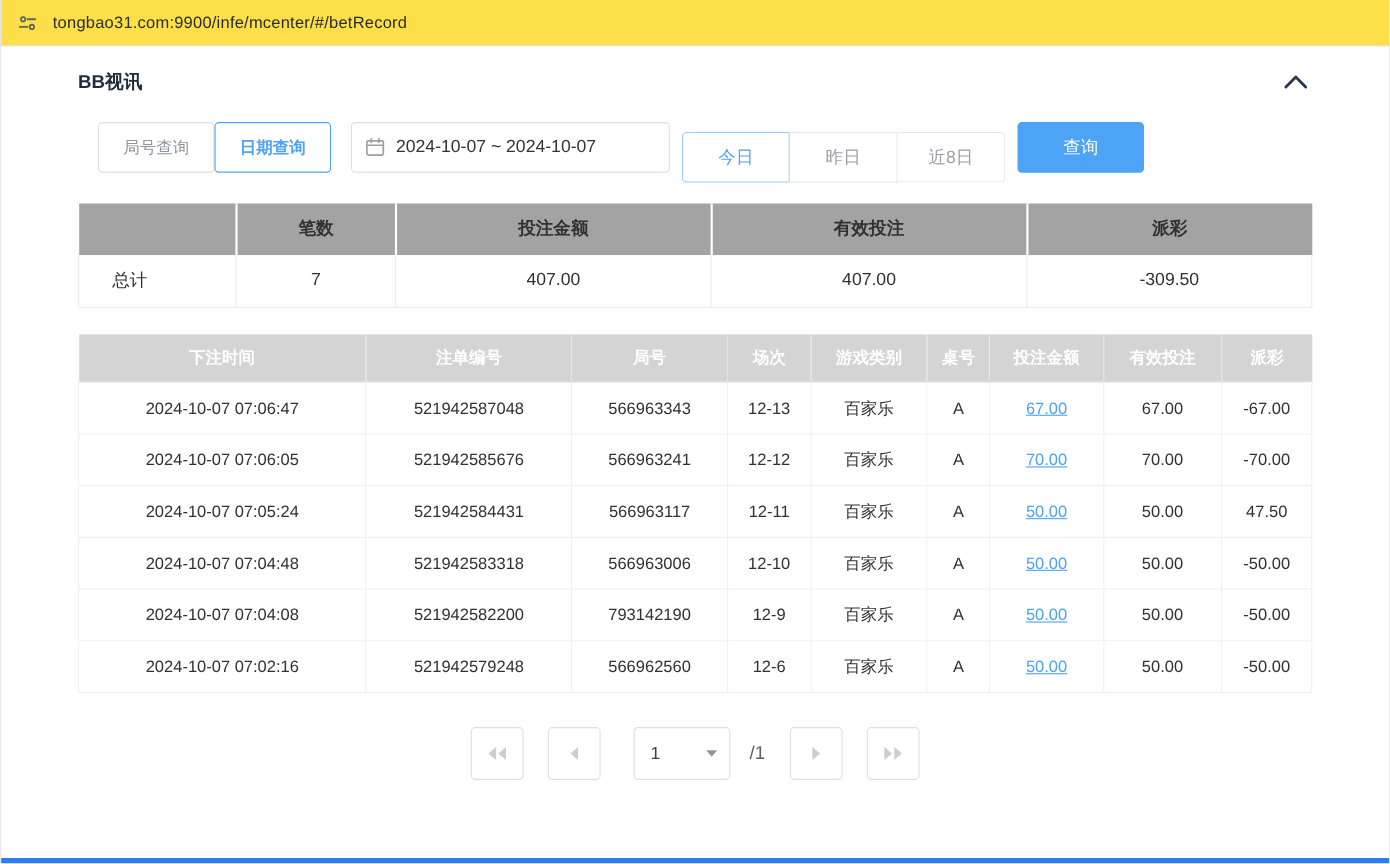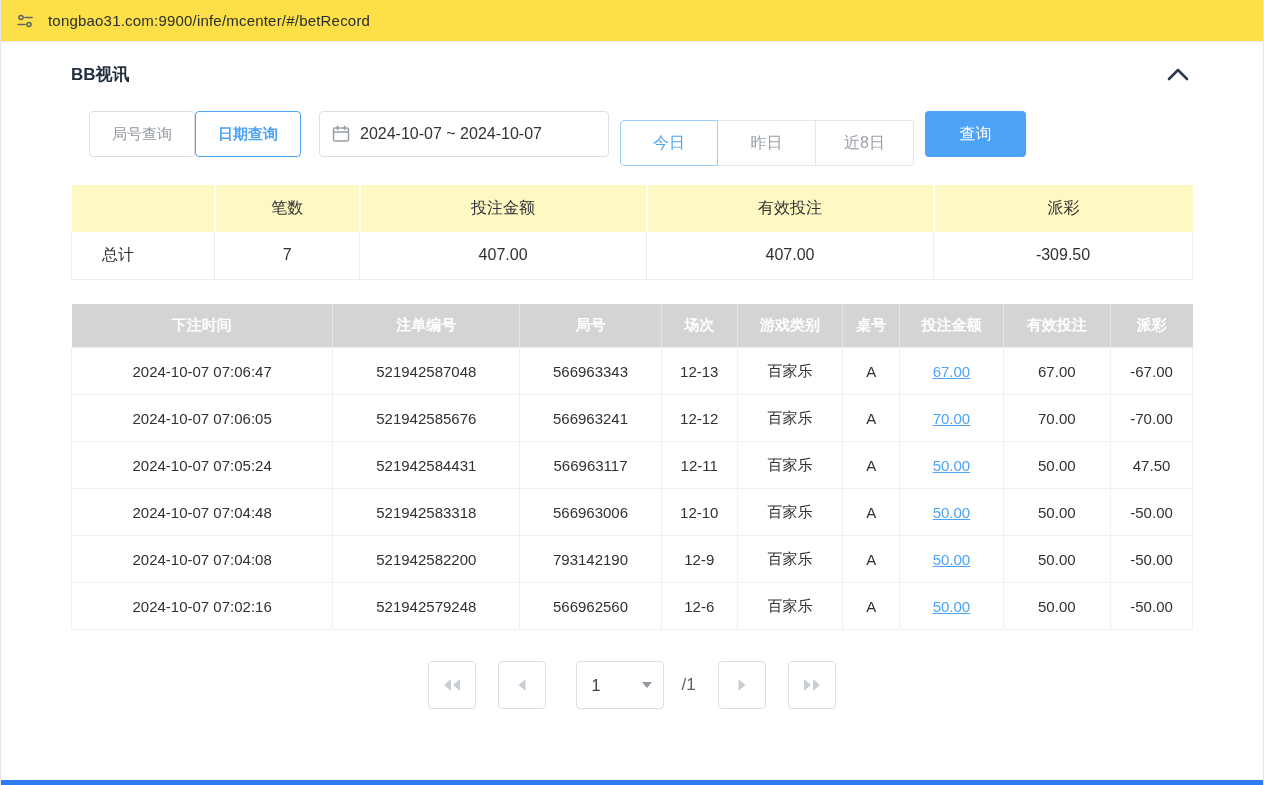--- a/index.html
+++ b/index.html
@@ -32,27 +32,27 @@
   .outline-gray { border:1px solid #dcdfe6; color:#8f959e; width:106px; margin-left:18px; border-radius:22px 4px 4px 22px/50% 4px 4px 50%; border-radius:4px; }
   .date-input { margin-left:18px; width:290px; height:46px; border:1px solid #dcdfe6; border-radius:4px;
                 display:flex; align-items:center; padding:0 12px; background:#fff; cursor:text;text-align:right; }
   .date-text { margin-left:10px; font-size:16px; color:#333; }
   .btn-group { display:flex; margin-left:11px;margin-top:18px; }
   .seg { width:98px; height:46px; background:#fff; border:1px solid #e4e7ed; border-left:none;
          font-size:16px; color:#9aa0a8; cursor:pointer; font-family:inherit; }
   .seg:first-child { border-left:1px solid #e4e7ed; border-radius:4px 0 0 4px; }
   .seg:last-child { border-radius:0 4px 4px 0; }
   .seg.active { color:var(--accent); border:1px solid #9ccdf9; }
-  .solid-blue { background:var(--accent); color:#fff; border:none; width:101px; margin-left:11px; font-size:16px; }
+  .solid-blue { background:var(--accent); color:#fff; border:none; width:115px; margin-left:11px; font-size:16px; }
 
   
   table { border-collapse:collapse; width:100%; table-layout:fixed; }
   .summary-table { margin-top:28px; }
-  .summary-table th { background:#fef9c3; height:47px; font-size:16px; color:#303133;
-                      font-weight:normal; border-right:2px solid #fff; }
+  .summary-table th { background:#a3a3a3; height:47px; font-size:16px; color:#303133;
+                      font-weight:bold; border-right:2px solid #fff; }
   .summary-table th:last-child { border-right:none; }
   .summary-table td { height:47px; text-align:center; font-size:16px; color:#303133;
                       border:1px solid #ececec; border-top:none; background:#fff; }
   .summary-table td.label-cell { text-align:left; padding-left:30px; }
 
   .bet-table { margin-top:24px; }
   .bet-table th { background:#d4d4d4; color:#ffffff; height:44px; font-size:15px;
                   font-weight:bold; border-right:1px solid #e6e6e6; }
   .bet-table th:last-child { border-right:none; }
   .bet-table td { height:47px; text-align:center; font-size:15px; color:#303133;

